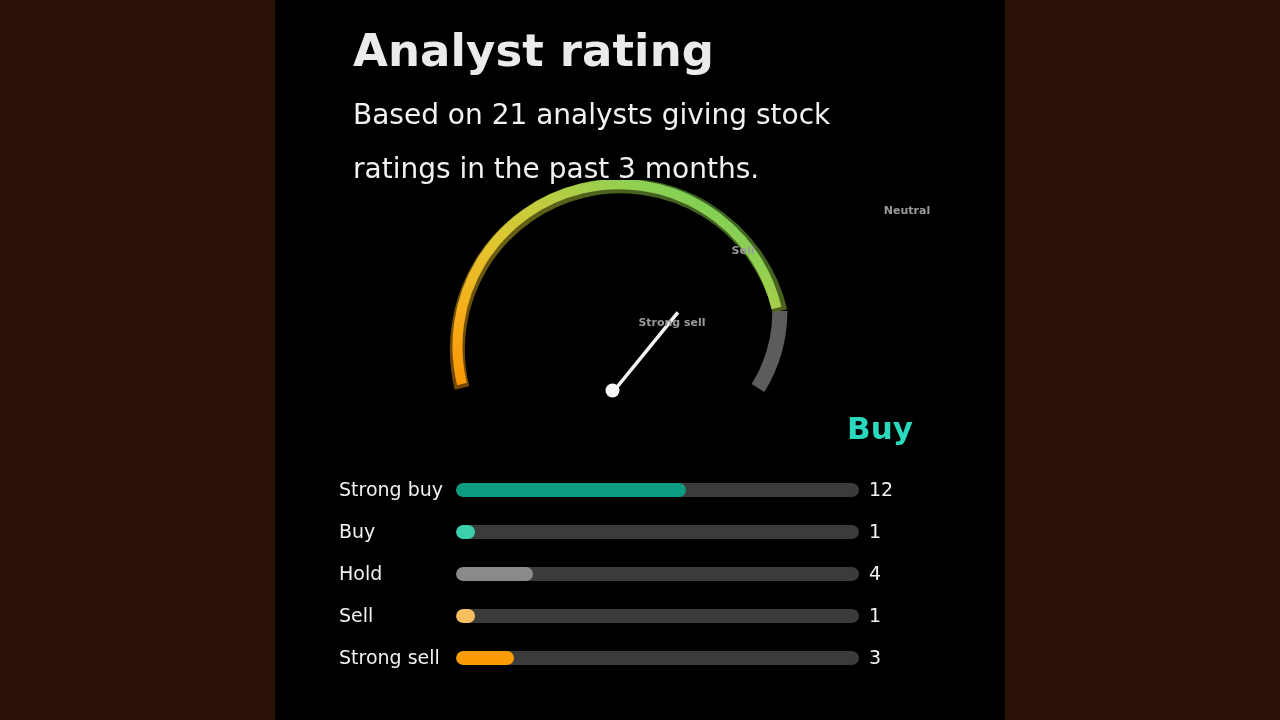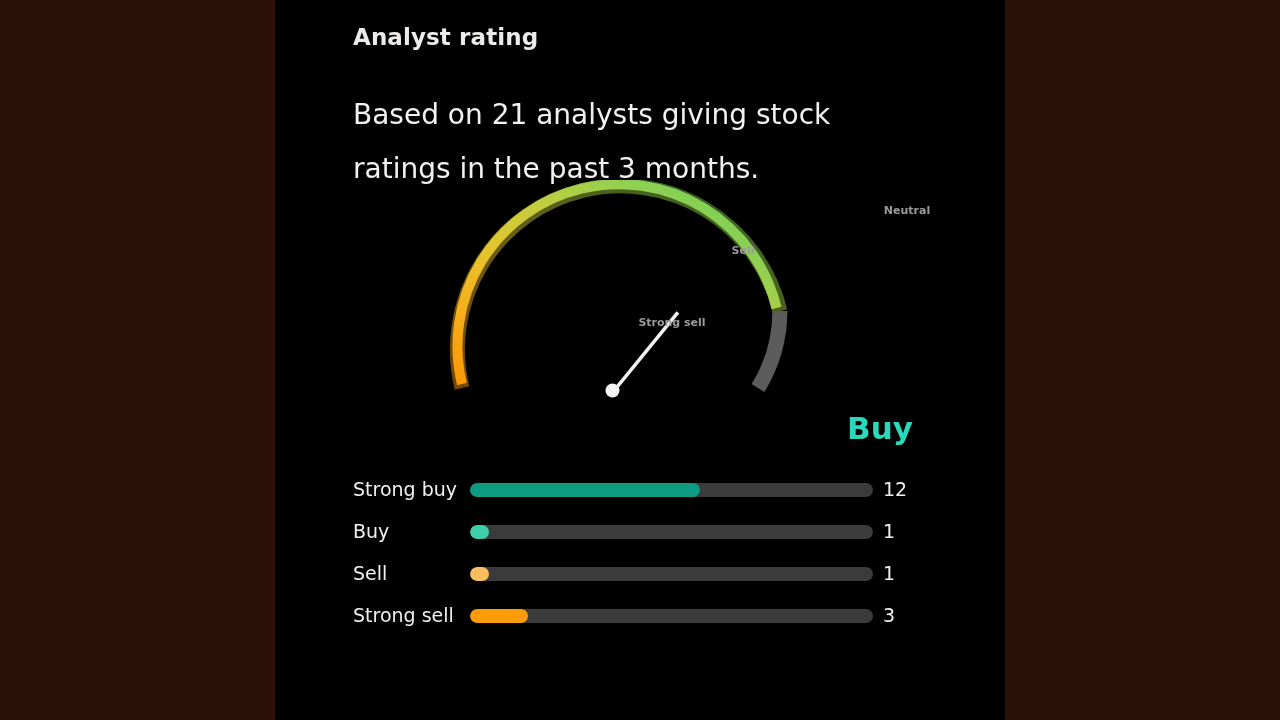--- a/index.html
+++ b/index.html
@@ -29,21 +29,21 @@
     height: 720px;
     background: #000000;
     overflow: hidden;
   }
 
   
   .card-title {
     position: absolute;
     left: 78px;
     top: 24px;
-    font-size: 23px;
+    font-size: 45px;
     font-weight: bold;
     color: #ecebe9;
     letter-spacing: 0.1px;
     white-space: nowrap;
   }
   .card-subtitle {
     position: absolute;
     left: 78px;
     top: 88px;
     width: 560px;
@@ -88,21 +88,21 @@
     width: 180px;
     text-align: center;
     font-size: 31px;
     font-weight: bold;
     color: #2ad9bd;
   }
 
   
   .rows {
     position: absolute;
-    left: 78px;
+    left: 64px;
     top: 470px;
     width: 580px;
   }
   .row {
     position: relative;
     height: 42px;
   }
   .row-label {
     position: absolute;
     left: 0;
@@ -198,20 +198,27 @@
       </div>
 
       <div class="row">
         <div class="row-label">Buy</div>
         <div class="row-track">
           <div class="row-fill" style="width: 4.8%; background: rgb(61, 206, 171);"></div>
         </div>
         <div class="row-count">1</div>
       </div>
 
+      <div class="row">
+        <div class="row-label">Hold</div>
+        <div class="row-track">
+          <div class="row-fill" style="width: 19%; background: rgb(138, 138, 138);"></div>
+        </div>
+        <div class="row-count">4</div>
+      </div>
 
       <div class="row">
         <div class="row-label">Sell</div>
         <div class="row-track">
           <div class="row-fill" style="width: 4.8%; background: rgb(251, 190, 94);"></div>
         </div>
         <div class="row-count">1</div>
       </div>
 
       <div class="row">

